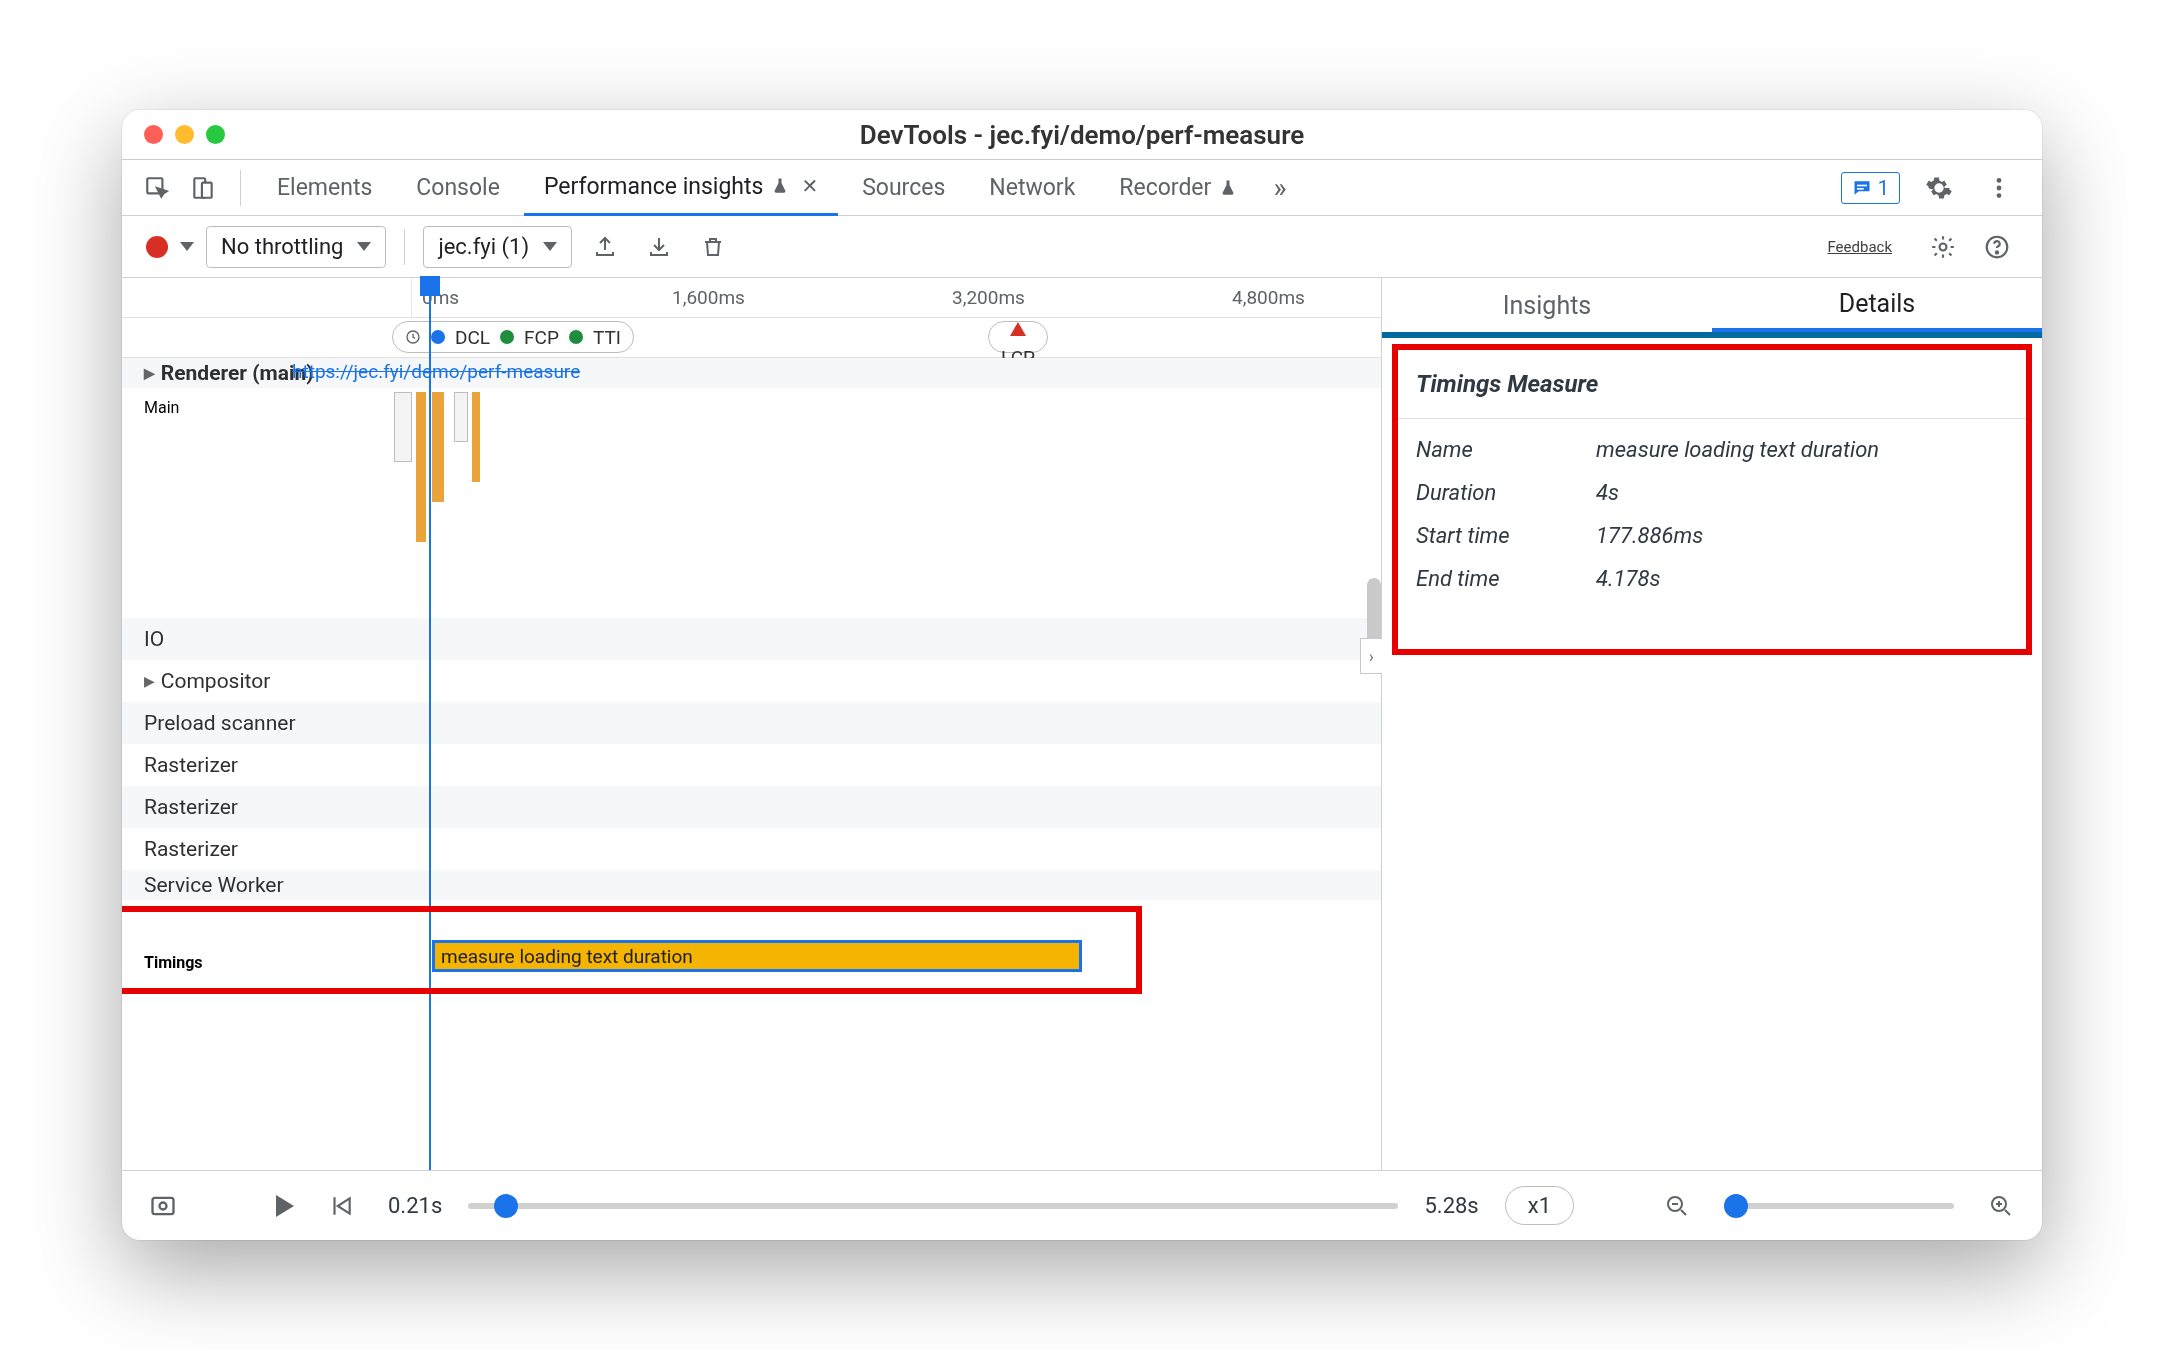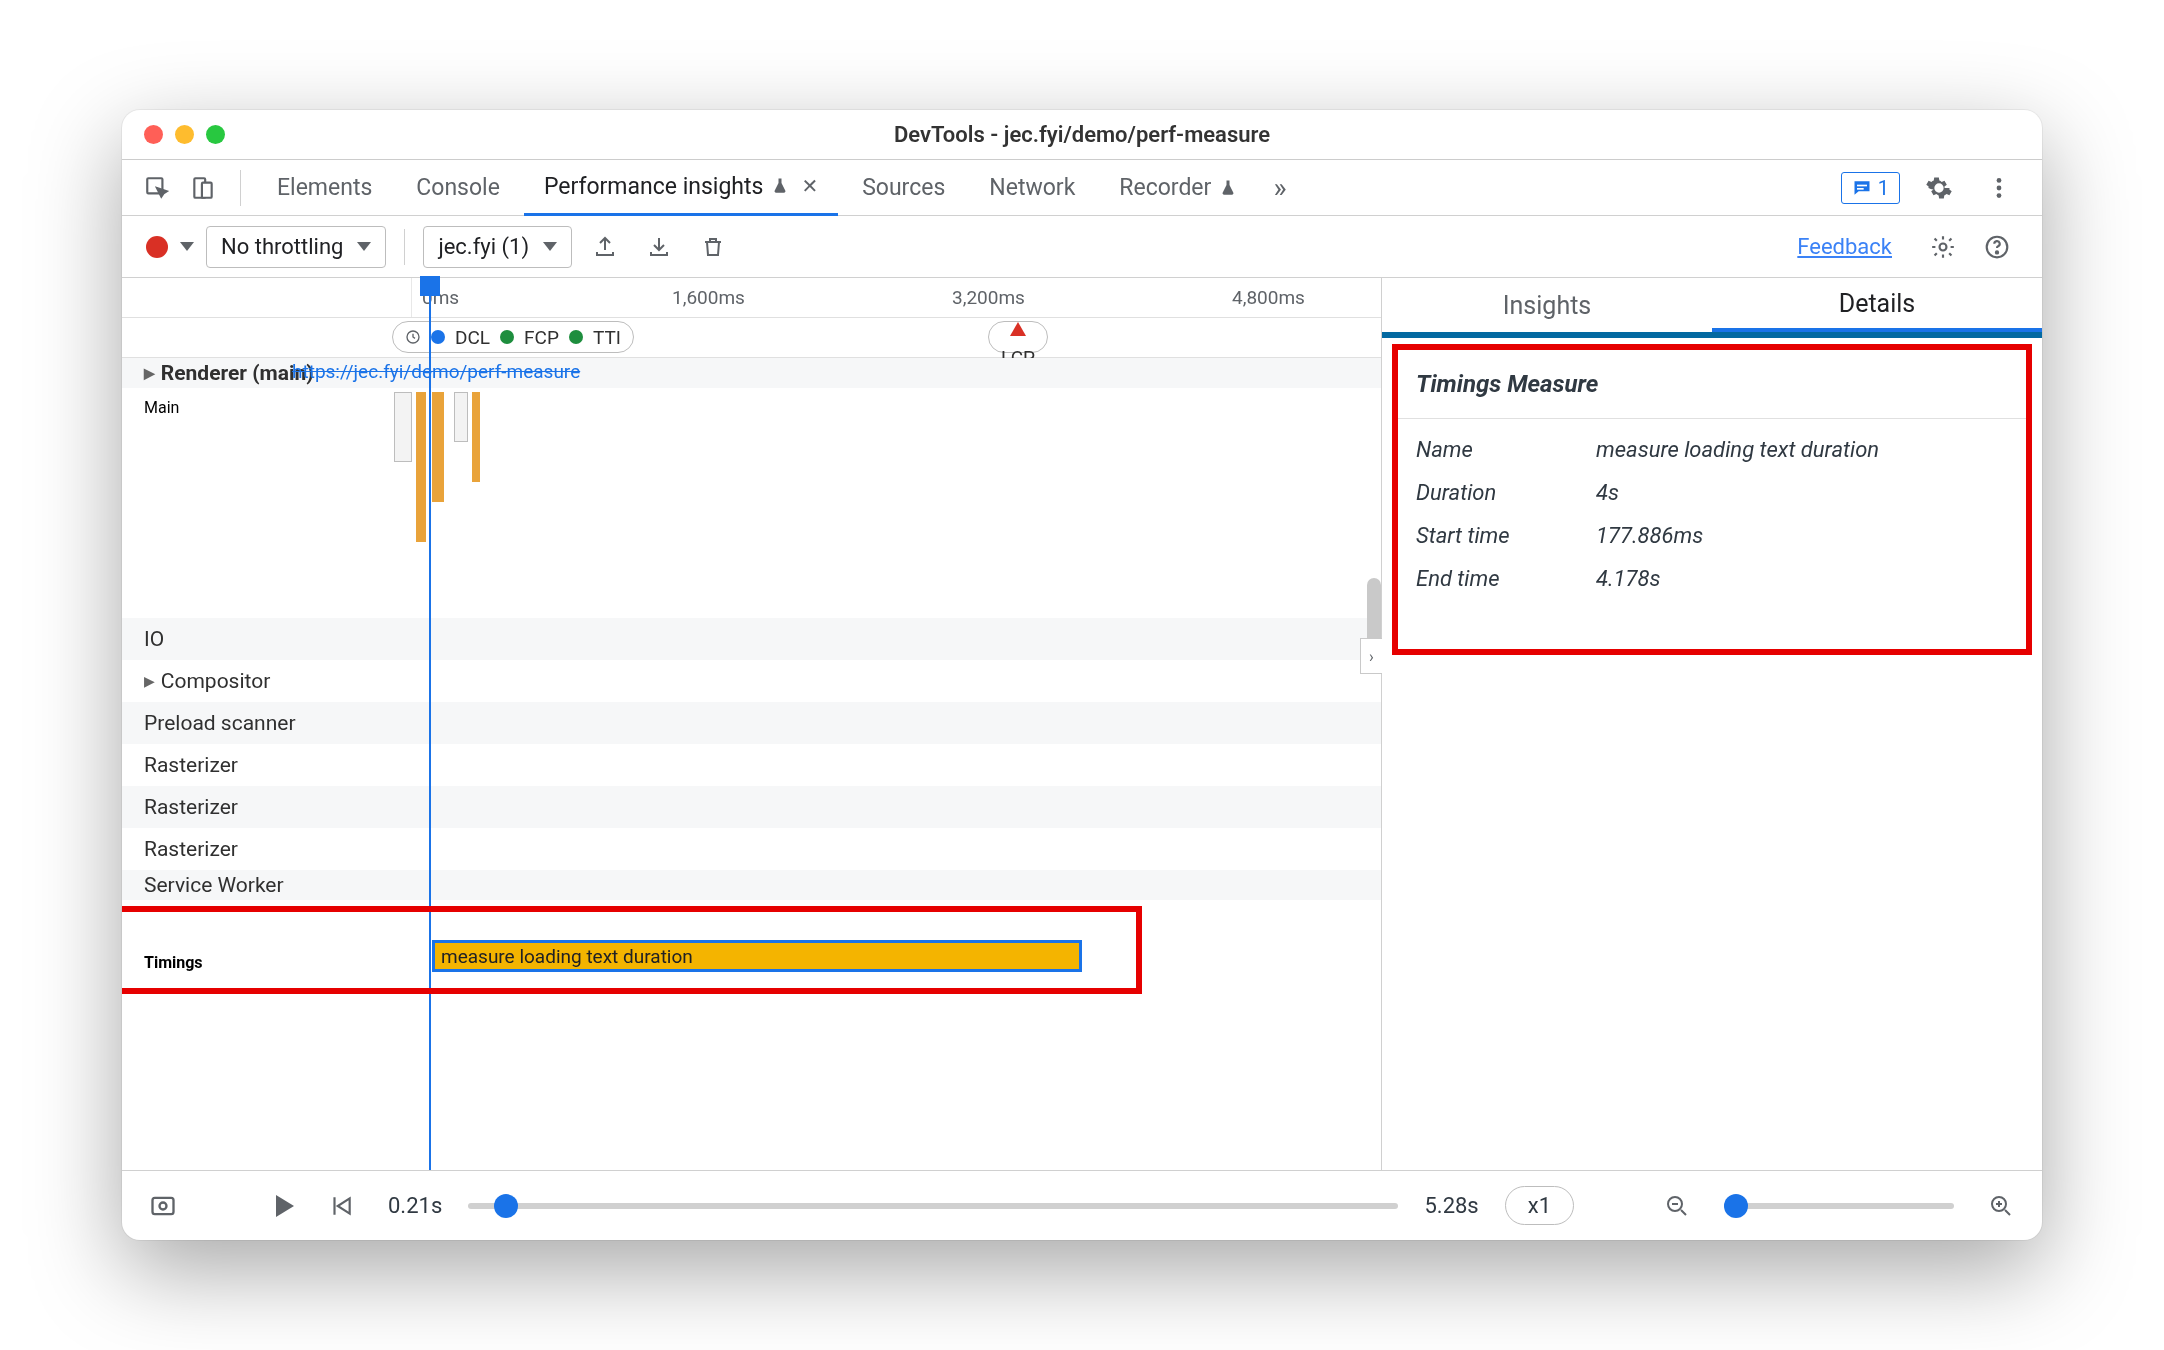--- a/index.html
+++ b/index.html
@@ -30,21 +30,21 @@
     align-items: center;
     padding: 0 22px;
     border-bottom: 1px solid #ccc;
     position: relative;
   }
   .traffic { display: flex; gap: 12px; }
   .dot { width: 19px; height: 19px; border-radius: 50%; }
   .dot.red { background:#ff5f57; }
   .dot.yellow { background:#febc2e; }
   .dot.green { background:#28c840; }
-  .title { position:absolute; left:0; right:0; text-align:center; font-size:22px; font-weight:600; color:#333; pointer-events:none;}
+  .title { position:absolute; left:0; right:0; text-align:center; font-size:26px; font-weight:600; color:#333; pointer-events:none;}
   
   .tabs-row {
     height: 56px;
     display:flex;
     align-items:center;
     padding: 0 14px;
     border-bottom: 1px solid #d0d0d0;
     gap: 4px;
   }
   .icon-btn {
@@ -80,21 +80,21 @@
     border-bottom: 1px solid #d0d0d0;
   }
   .rec-dot { width:22px; height:22px; background:#d93025; border-radius:50%; }
   .dropdown-caret { width:0; height:0; border-left:7px solid transparent; border-right:7px solid transparent; border-top:9px solid #5f6368;}
   .select {
     height:42px; border:1.5px solid #bdbdbd; border-radius:4px;
     display:flex; align-items:center; padding: 0 14px; gap:14px;
     font-size:22px; color:#202124;
   }
   .tool-sep { width:1px; height:36px; background:#d0d0d0; margin: 0 6px;}
-  .feedback { text-decoration:underline; color:#3b82f6; font-size:22px; margin-left:auto; margin-right:18px;}
+  .feedback { text-decoration:underline; color:#404040; font-size:15px; margin-left:auto; margin-right:18px;}
   
   .main {
     flex:1; display:flex; position:relative;
   }
   .left-pane { flex:1; display:flex; flex-direction:column; border-right:1px solid #d0d0d0; position:relative;}
   .right-pane { width:660px; display:flex; flex-direction:column; }
   
   .ruler {
     height:40px; display:flex; position:relative; border-bottom:1px solid #e0e0e0;
     font-size:19px; color:#5f6368;

